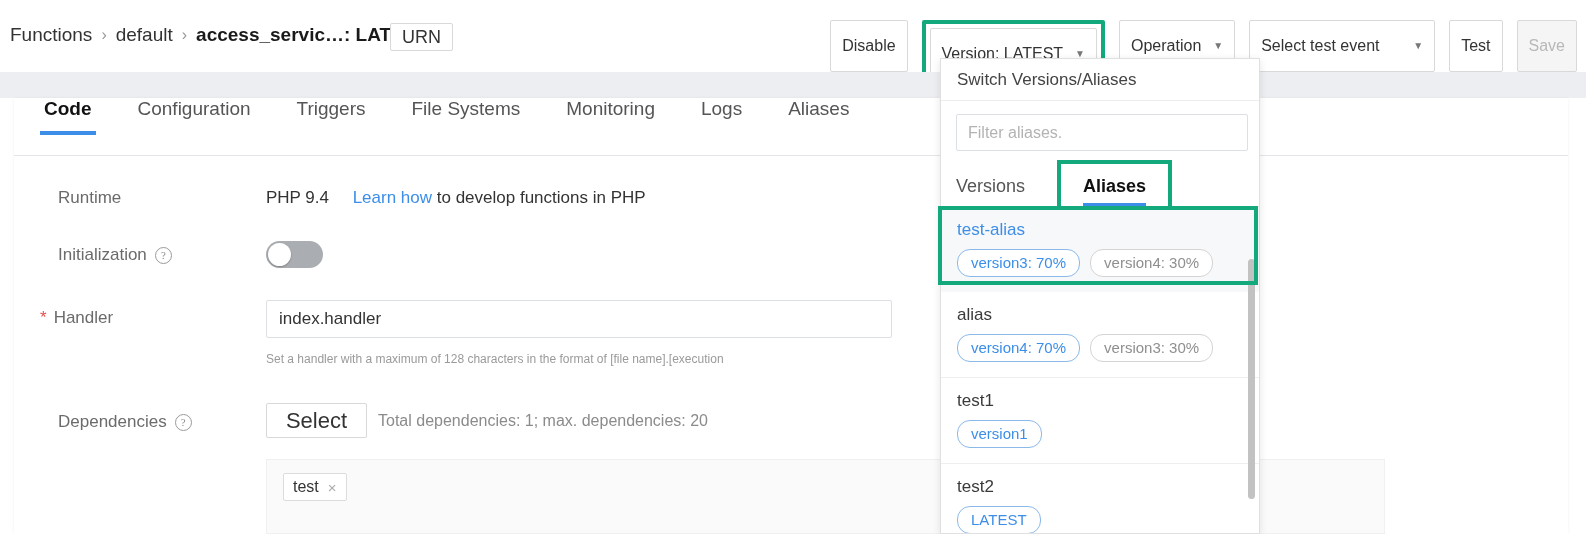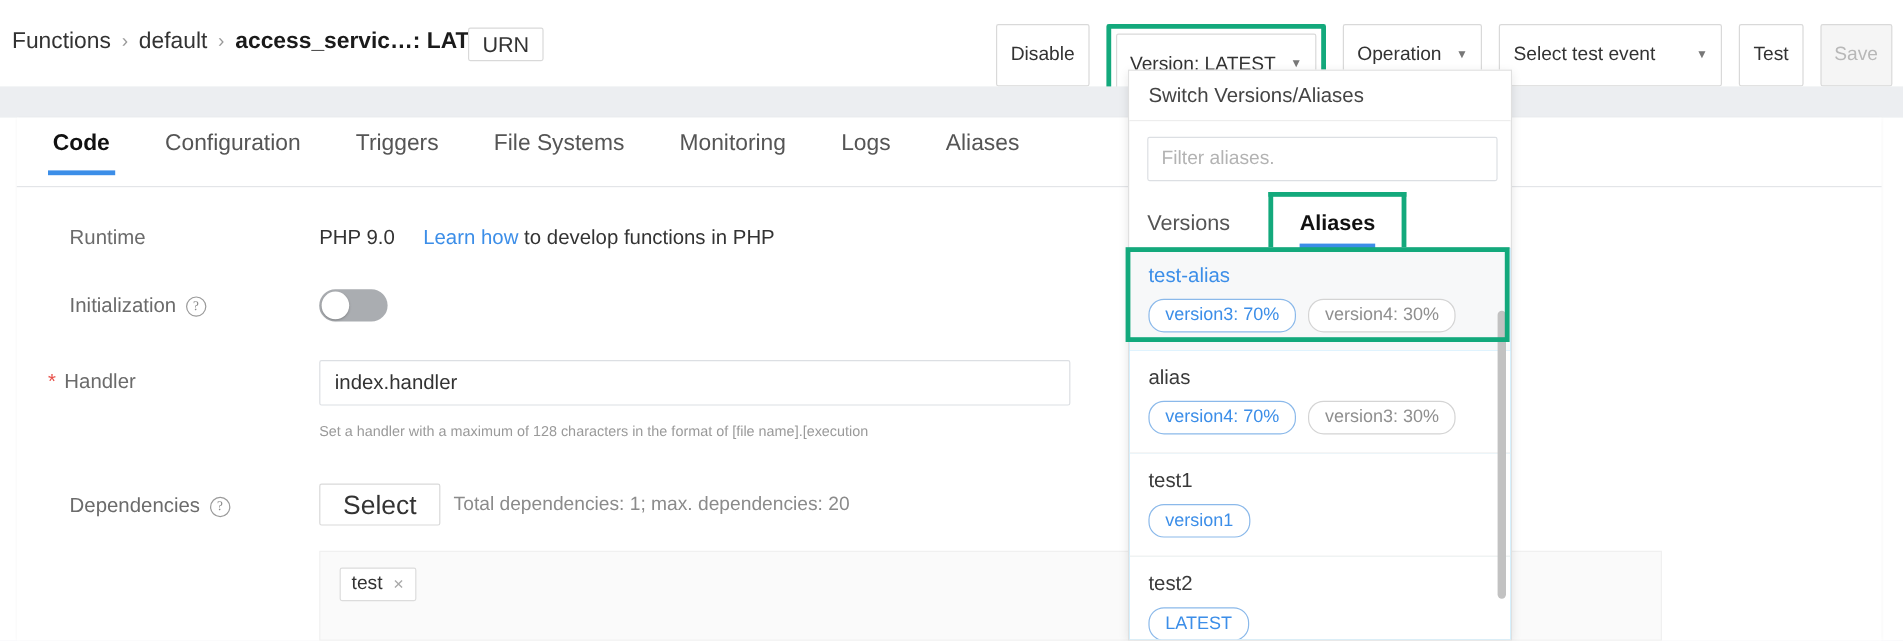--- a/index.html
+++ b/index.html
@@ -84,21 +84,21 @@
     position: absolute; left: 14px; top: 98px;
     width: 1554px; height: 436px;
     background: #ffffff;
     box-shadow: 0 0 3px rgba(0,0,0,0.06);
   }
 
   
   #tabs {
     position: absolute; left: 0; top: 0;
     width: 1554px; height: 58px;
-    display: flex; align-items: center;
+    display: flex; align-items: flex-start;
     padding-left: 30px;
     border-bottom: 1px solid #e3e5e8;
   }
   .tab {
     position: relative;
     font-size: 19px; color: #555;
     padding: 0 0 14px 0;
     margin-right: 46px;
     cursor: pointer;
     white-space: nowrap;
@@ -257,21 +257,21 @@
     border-bottom: none;
     height: 46px;
     display: flex; align-items: flex-end;
     box-sizing: border-box;
   }
 
   #dd-list {
     position: absolute; left: 0; top: 148px;
     width: 318px; height: 326px;
     overflow: hidden;
-    background: #7dd3fc;
+    background: #0c4a6e;
   }
   .alias-item {
     position: relative;
     padding: 13px 16px 15px 16px;
     border-bottom: 1px solid #eeeeee;
     cursor: pointer;
     background: #fff;
   }
   .alias-item.hovered { background: #f7f8f9; border-bottom: none; }
   .alias-name {
@@ -368,21 +368,21 @@
       <div class="tab">Logs</div>
       <div class="tab">Aliases</div>
     </div>
 
   </div>
 
   <div class="form-label" id="runtime-label">
     <span>Runtime</span>
   </div>
   <div id="runtime-value">
-    <span>PHP 9.0</span>
+    <span>PHP 9.4</span>
     &nbsp;&nbsp;&nbsp;
     <span class="lrn">Learn how</span><span> to develop functions in PHP</span>
   </div>
 
   <div class="form-label" id="init-label">
     <span>Initialization</span>
     <span class="q-icon">?</span>
   </div>
   <div id="init-toggle">
     <div class="knob"></div>

